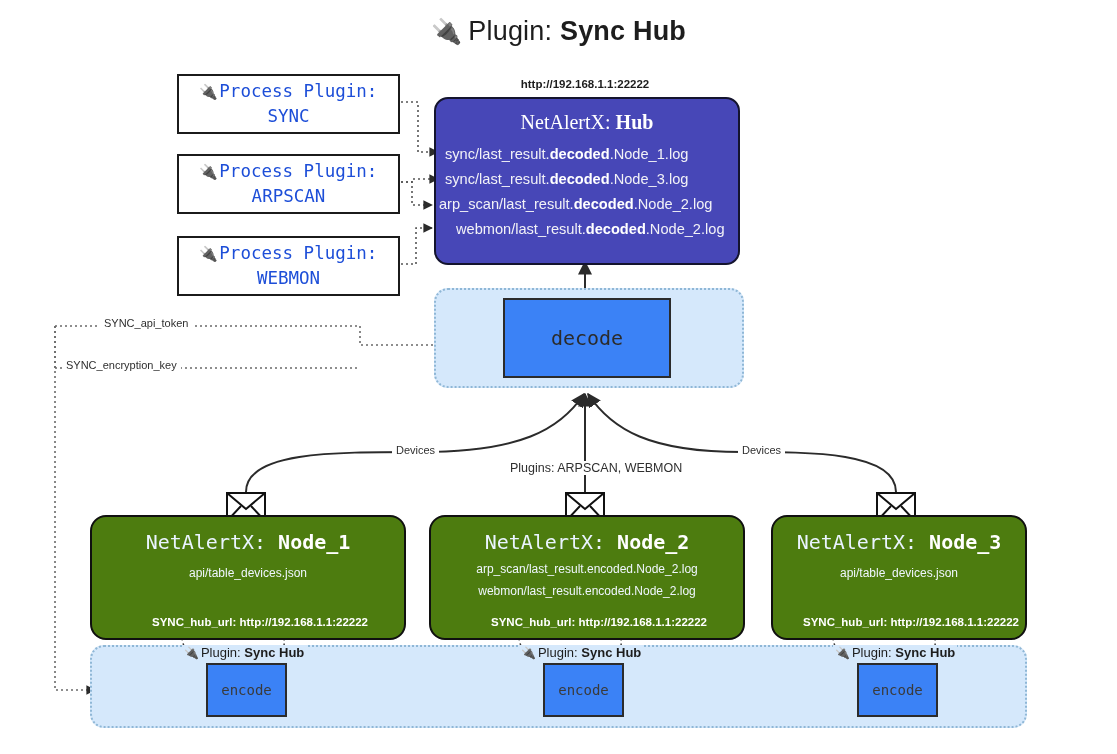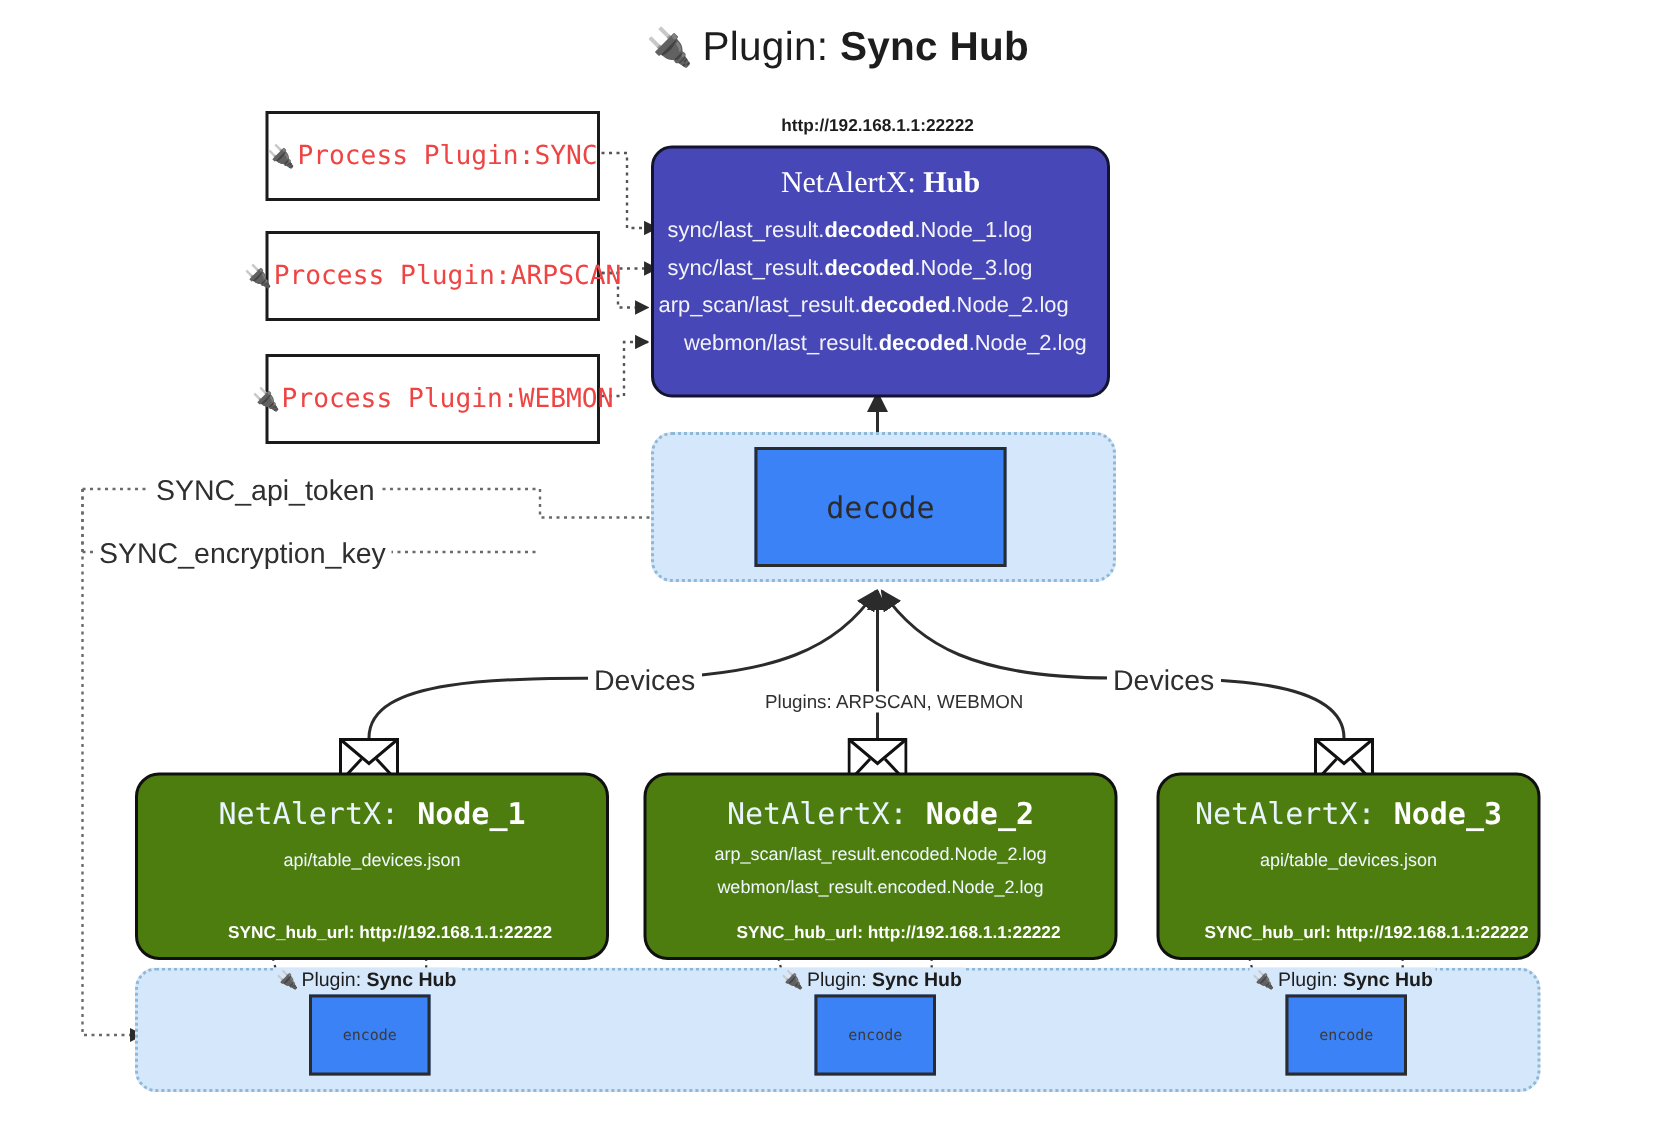--- a/index.html
+++ b/index.html
@@ -10,22 +10,22 @@
 
   
   .title{position:absolute;left:0;top:16px;width:1117px;text-align:center;
          font-size:27px;color:#1d1d1d;letter-spacing:.2px;}
   .title .plug{font-size:25px;margin-right:6px;}
   .title b{font-weight:bold;}
 
   
   .proc{position:absolute;background:#ffffff;border:2px solid #1b1b1b;
         font-family:"DejaVu Sans Mono","Liberation Mono",monospace;
-        font-size:17.5px;color:#ef4444;line-height:1.42;text-align:center;
-        display:flex;flex-direction:row;justify-content:center;align-items:center;}
+        font-size:17.5px;color:#1d4ed8;line-height:1.42;text-align:center;
+        display:flex;flex-direction:column;justify-content:center;align-items:center;}
   .proc .l1{white-space:nowrap;}
   .proc .plug{font-family:"Liberation Sans",sans-serif;font-size:15px;margin-right:1px;}
 
   
   .hub{position:absolute;background:#4747b7;border:2px solid #14142e;border-radius:14px;
        color:#ffffff;}
   .hub .hub-title{text-align:center;font-family:Liberation Serif, serif;
        font-size:20px;margin-top:12px;letter-spacing:0px;}
   .hub .hub-title b{font-weight:bold;}
   .hub .logline{font-size:14.6px;line-height:1.72;color:#f2f2f7;padding-left:9px;
@@ -33,38 +33,38 @@
   .hub .logline b{font-weight:bold;color:#ffffff;}
   .hub-url{position:absolute;font-size:11.5px;font-weight:bold;color:#1d1d1d;text-align:center;}
 
   
   .pane{position:absolute;background:#d5e8fb;border:2px dotted #8fb7d6;border-radius:14px;}
 
   
   .wbox{position:absolute;background:#3b82f6;border:2px solid #2b2b2b;
         display:flex;align-items:center;justify-content:center;}
   .wbox.decode{font-family:"DejaVu Sans Mono","Liberation Mono",monospace;font-size:20px;color:#2b2b2b;}
-  .wbox.encode{font-family:"DejaVu Sans Mono","Liberation Mono",monospace;font-size:10px;color:#3a3a3a;justify-content:center;}
+  .wbox.encode{font-family:"DejaVu Sans Mono","Liberation Mono",monospace;font-size:14px;color:#3a3a3a;justify-content:center;}
 
   
   .node{position:absolute;background:#4d7c0f;border:2px solid #101010;border-radius:16px;
         color:#ffffff;display:flex;flex-direction:column;align-items:center;}
   .node .ntitle{font-family:"DejaVu Sans Mono","Liberation Mono",monospace;font-size:20px;
         margin-top:13px;color:#eaf4ff;}
   .node .ntitle b{font-weight:bold;color:#ffffff;}
   .node .nline{font-size:12px;color:#f0f7ff;margin-top:12px;white-space:nowrap;}
   .node .nline.tight{margin-top:8px;}
   .node .nfoot{font-size:11.5px;font-weight:bold;color:#ffffff;position:absolute;bottom:10px;
         white-space:nowrap;margin-left:24px;}
 
   
   .env{position:absolute;width:40px;height:30px;}
 
   
-  .lbl{position:absolute;font-size:19px;color:#2f2f2f;background:#ffffff;
+  .lbl{position:absolute;font-size:11px;color:#2f2f2f;background:#ffffff;
        padding:0 4px;white-space:nowrap;}
   .lbl.sm{font-size:12.5px;}
   .plugin-tag{position:absolute;font-size:13px;color:#1d1d1d;white-space:nowrap;
        background:#d5e8fb;padding:0 2px;}
   .plugin-tag b{font-weight:bold;}
   .plugin-tag .plug{font-size:12px;margin-right:2px;}
 </style>
 </head>
 <body>
 

